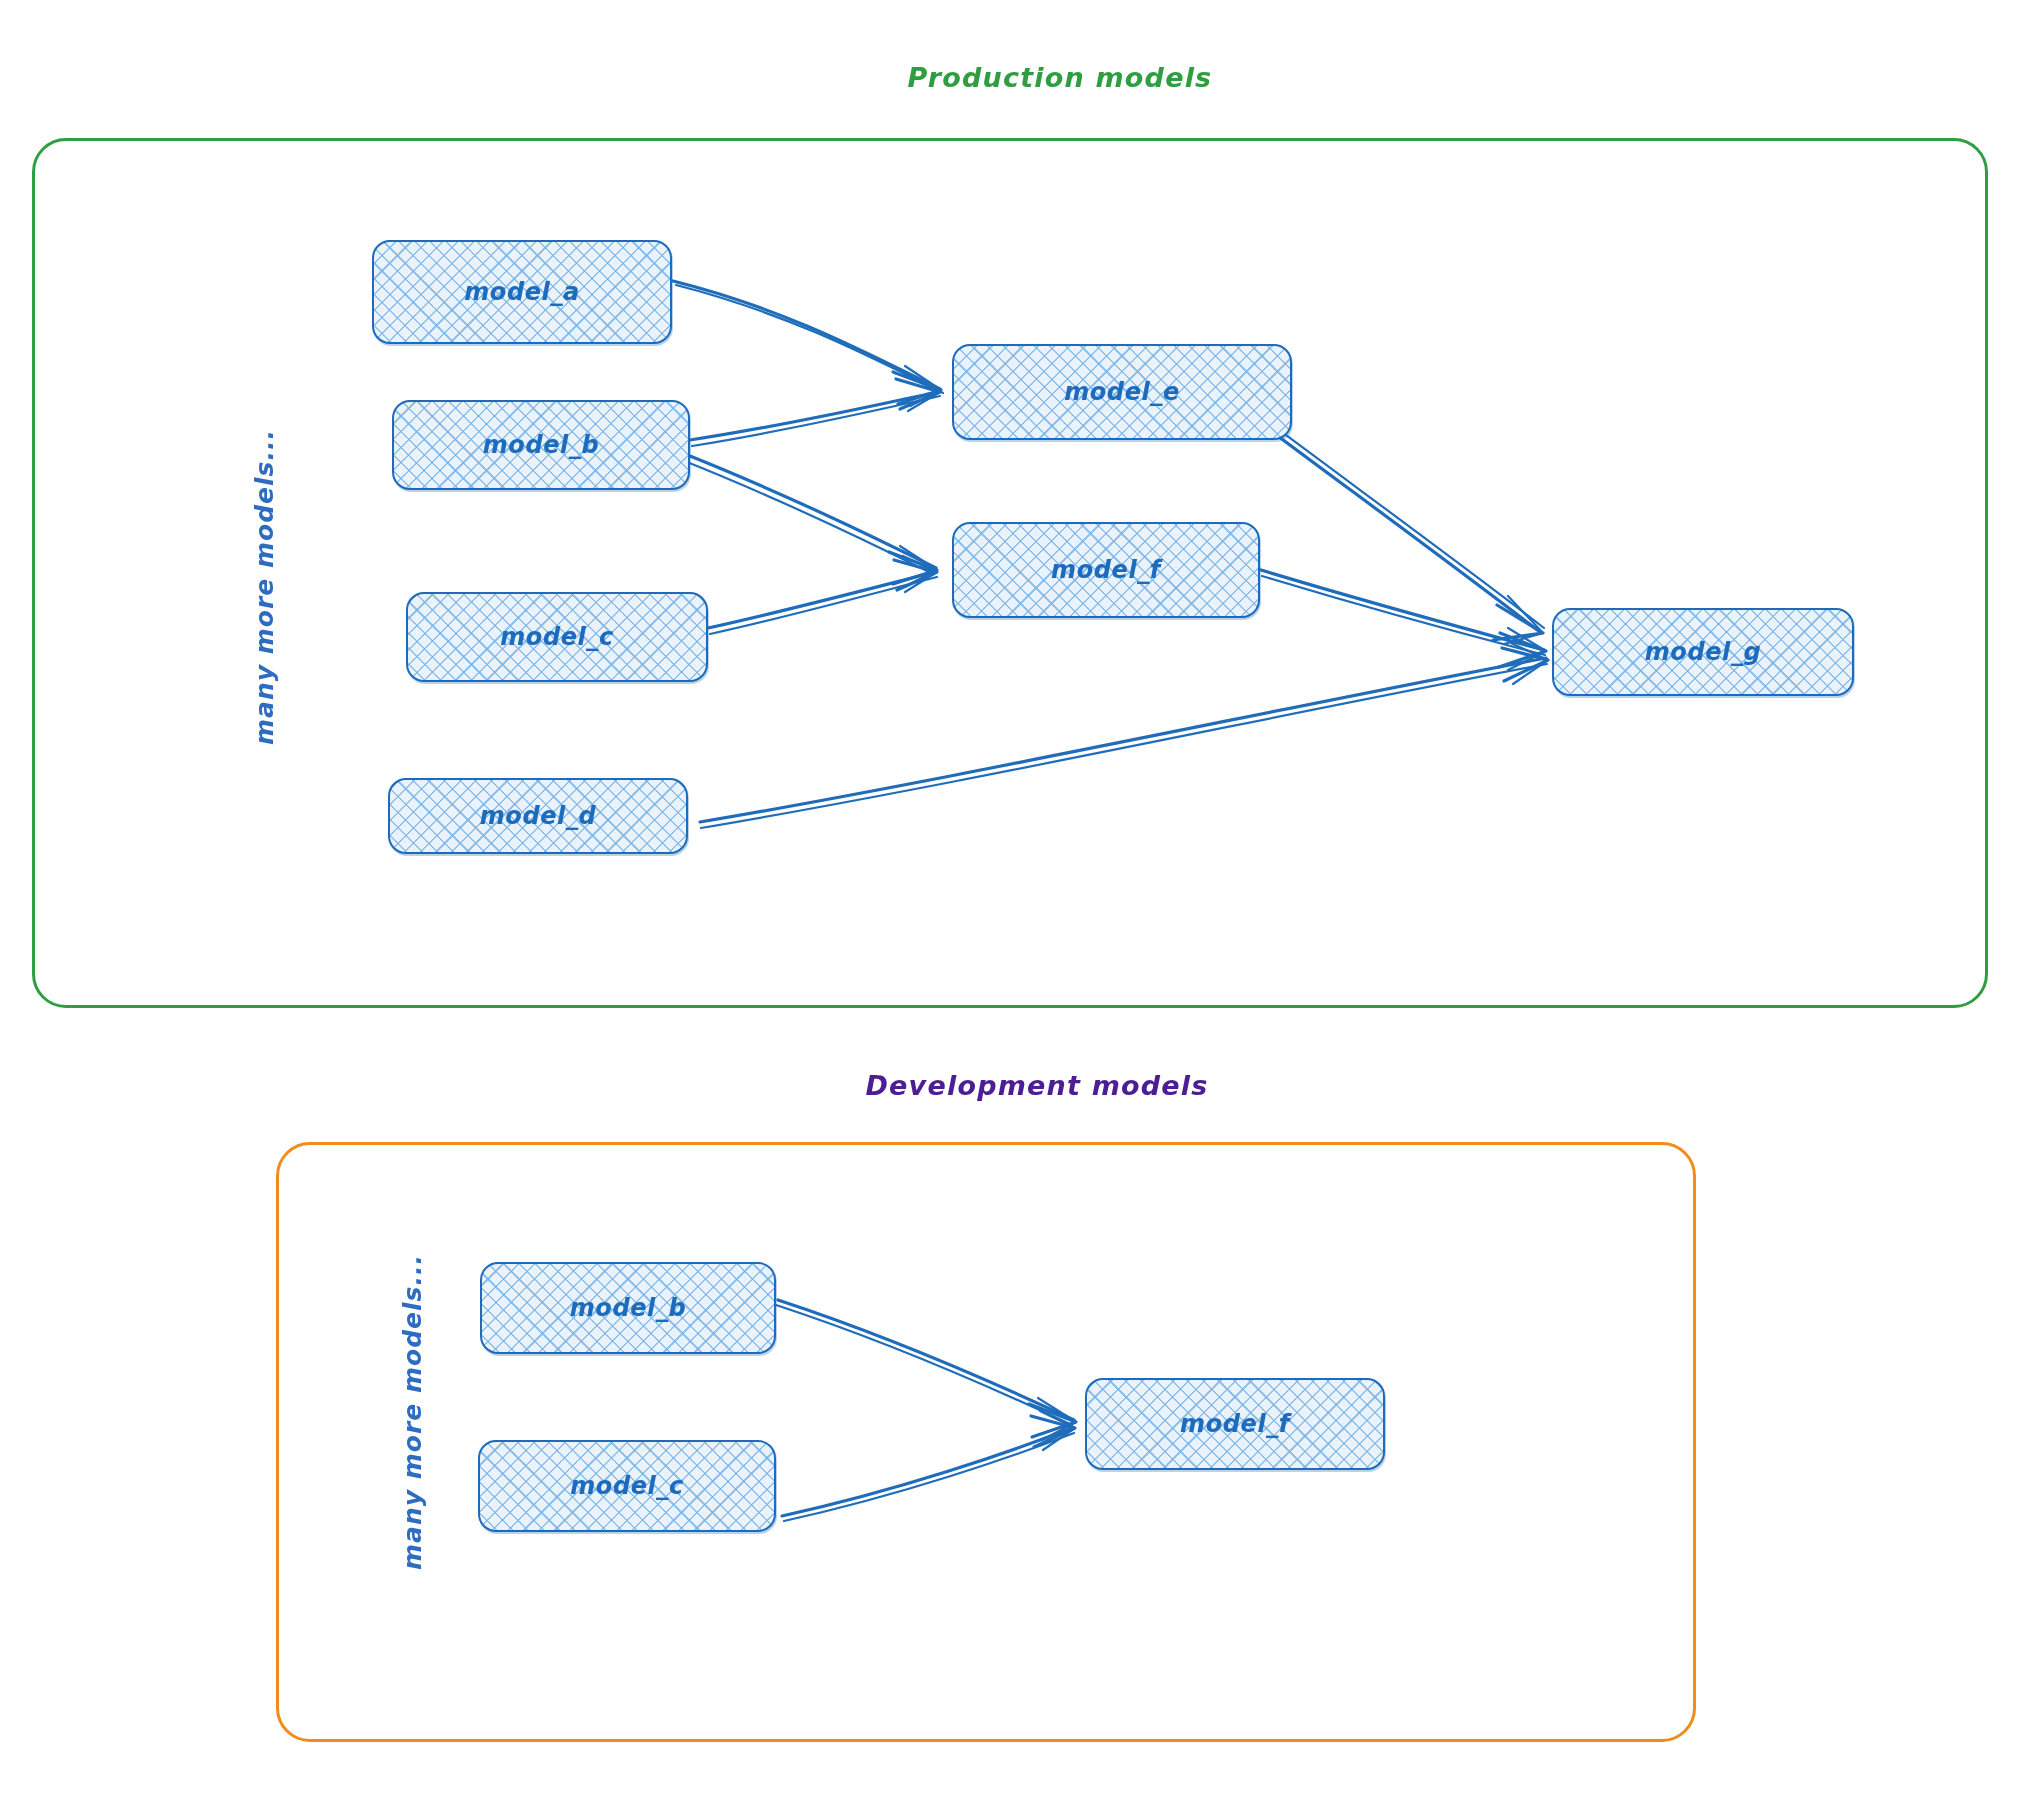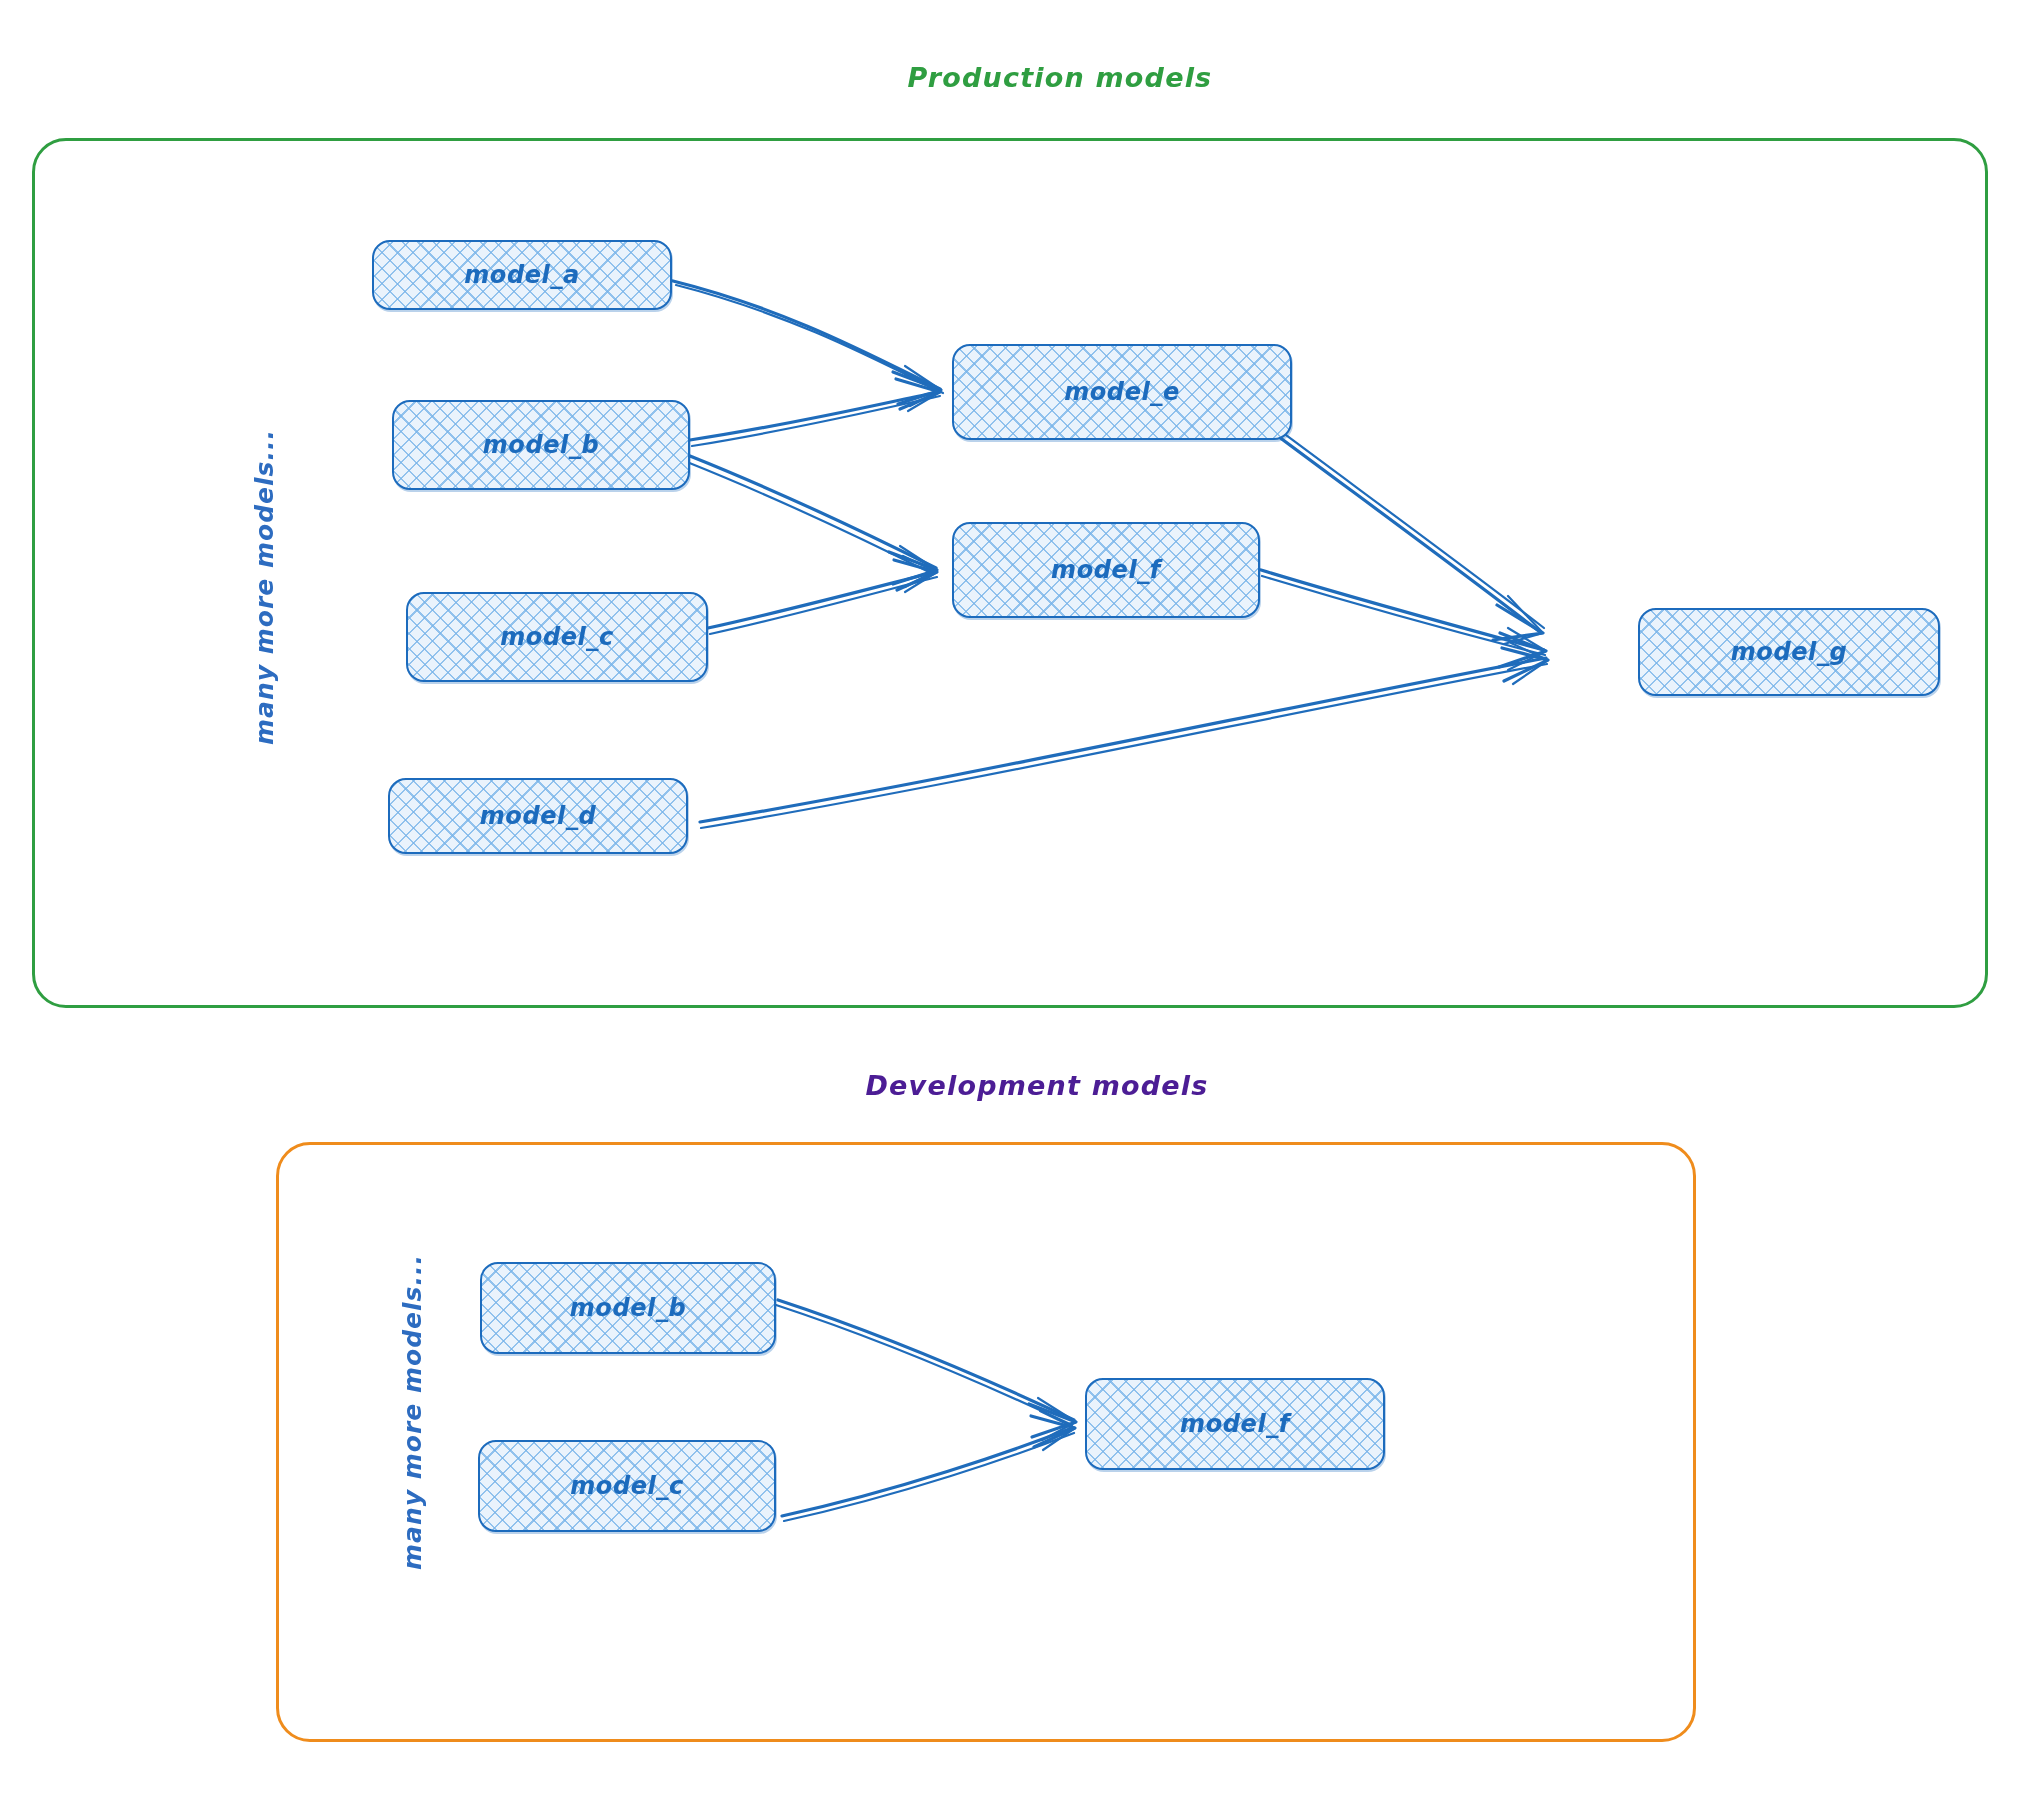--- a/index.html
+++ b/index.html
@@ -162,21 +162,21 @@
     </g>
 
     <g>
       <path d="M782 1516 C 900 1490, 1010 1452, 1072 1428"></path>
       <path class="thin" d="M784 1521 C 902 1495, 1012 1457, 1074 1433"></path>
       <path d="M1031 1416 L 1075 1428 L 1034 1447"></path>
       <path class="thin" d="M1040 1411 L 1075 1428 L 1043 1450"></path>
     </g>
   </svg>
 
-  <div class="node" style="left:372px;top:240px;width:300px;height:70px;">
+  <div class="node" style="left:372px;top:240px;width:300px;height:104px;">
     <span class="node-label">model_a</span>
   </div>
 
   <div class="node" style="left:392px;top:400px;width:298px;height:90px;">
     <span class="node-label">model_b</span>
   </div>
 
   <div class="node" style="left:406px;top:592px;width:302px;height:90px;">
     <span class="node-label">model_c</span>
   </div>
@@ -186,21 +186,21 @@
   </div>
 
   <div class="node" style="left:952px;top:344px;width:340px;height:96px;">
     <span class="node-label">model_e</span>
   </div>
 
   <div class="node" style="left:952px;top:522px;width:308px;height:96px;">
     <span class="node-label">model_f</span>
   </div>
 
-  <div class="node" style="left:1638px;top:608px;width:302px;height:88px;">
+  <div class="node" style="left:1552px;top:608px;width:302px;height:88px;">
     <span class="node-label">model_g</span>
   </div>
 
   <div class="node" style="left:480px;top:1262px;width:296px;height:92px;">
     <span class="node-label">model_b</span>
   </div>
 
   <div class="node" style="left:478px;top:1440px;width:298px;height:92px;">
     <span class="node-label">model_c</span>
   </div>

